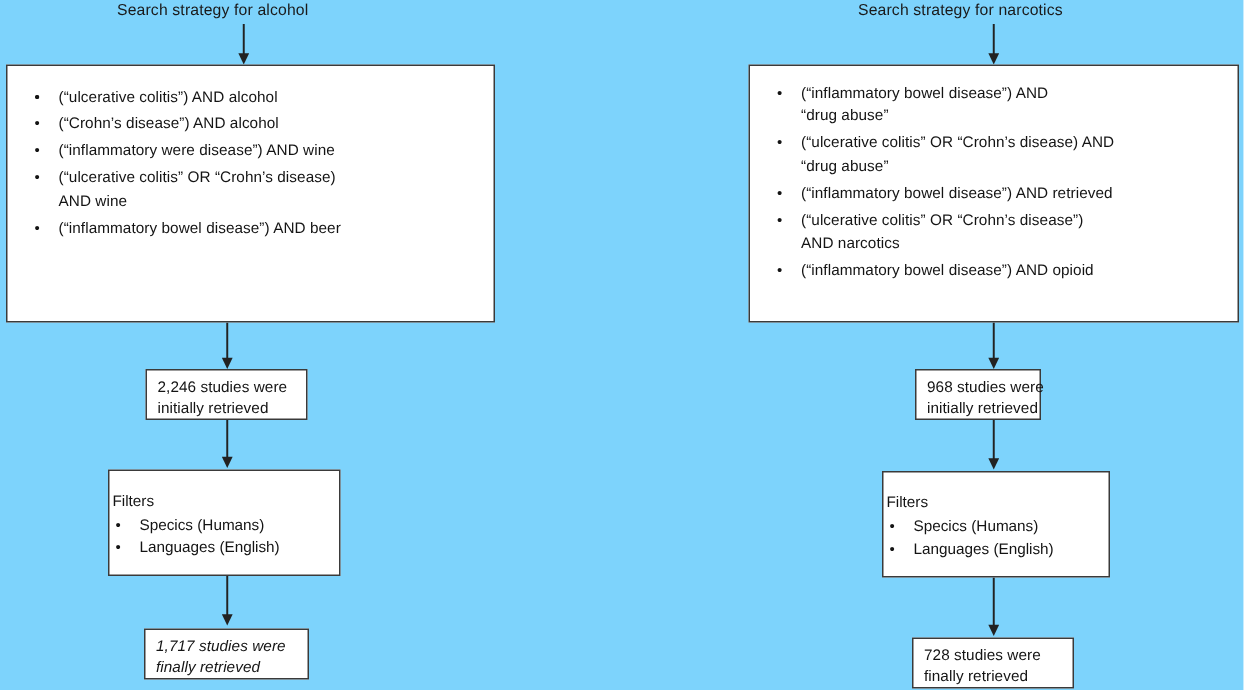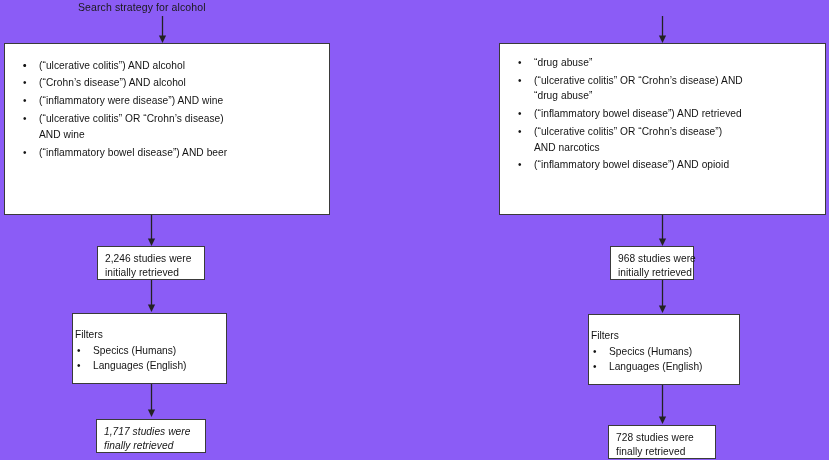--- a/index.html
+++ b/index.html
@@ -8,21 +8,21 @@
     background: #ffffff;
   }
   body {
     font-family: "Liberation Sans", "DejaVu Sans", sans-serif;
     color: #000000;
   }
   #canvas {
     position: relative;
     width: 829px;
     height: 460px;
-    background: #8b5cf6;
+    background: #7dd3fc;
     overflow: hidden;
   }
 
   .col-title {
     position: absolute;
     font-size: 10.5px;
     line-height: 12px;
     color: #1a1a1a;
     white-space: nowrap;
     letter-spacing: 0.1px;
@@ -191,32 +191,34 @@
       <line x1="4.5" y1="0" x2="4.5" y2="27" stroke="#222" stroke-width="1.3"></line>
       <polygon points="4.5,33 0.9,25.5 8.1,25.5" fill="#222"></polygon>
     </svg>
   </div>
 
   <div class="flow-box result-box" style="left:96px; top:419px; width:110px; height:34px;font-style:italic;">
     <div class="line">1,717 studies were</div>
     <div class="line">finally retrieved</div>
   </div>
 
+  <div class="col-title" style="left:572px; top:1px;">Search strategy for narcotics</div>
 
   <div class="arrow" style="left:658px; top:16px; height:28px;">
     <svg width="9" height="28" viewBox="0 0 9 28">
       <line x1="4.5" y1="0" x2="4.5" y2="21" stroke="#222" stroke-width="1.3"></line>
       <polygon points="4.5,27 0.9,19.5 8.1,19.5" fill="#222"></polygon>
     </svg>
   </div>
 
   <div class="flow-box strategy-box" style="left:499px; top:43px; width:327px; height:172px;">
     <ul class="list">
       <li>
         <span class="bullet">•</span>
+        <span>(“inflammatory bowel disease”) AND</span>
         <span class="cont">“drug abuse”</span>
       </li>
       <li>
         <span class="bullet">•</span>
         <span>(“ulcerative colitis” OR “Crohn’s disease) AND</span>
         <span class="cont">“drug abuse”</span>
       </li>
       <li>
         <span class="bullet">•</span>
         <span>(“inflammatory bowel disease”) AND retrieved</span>

